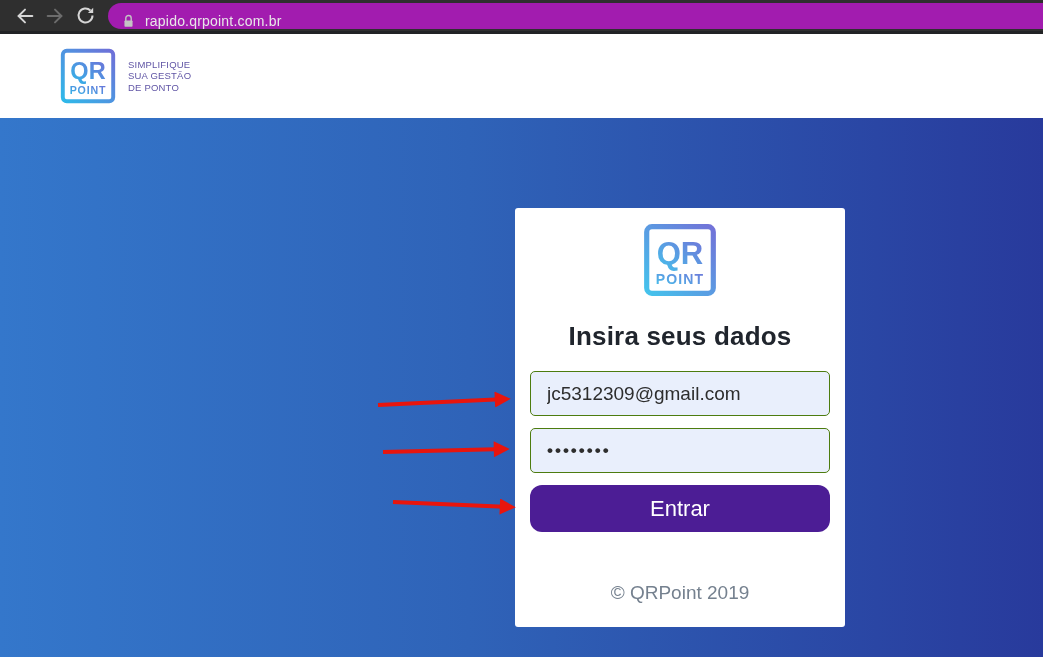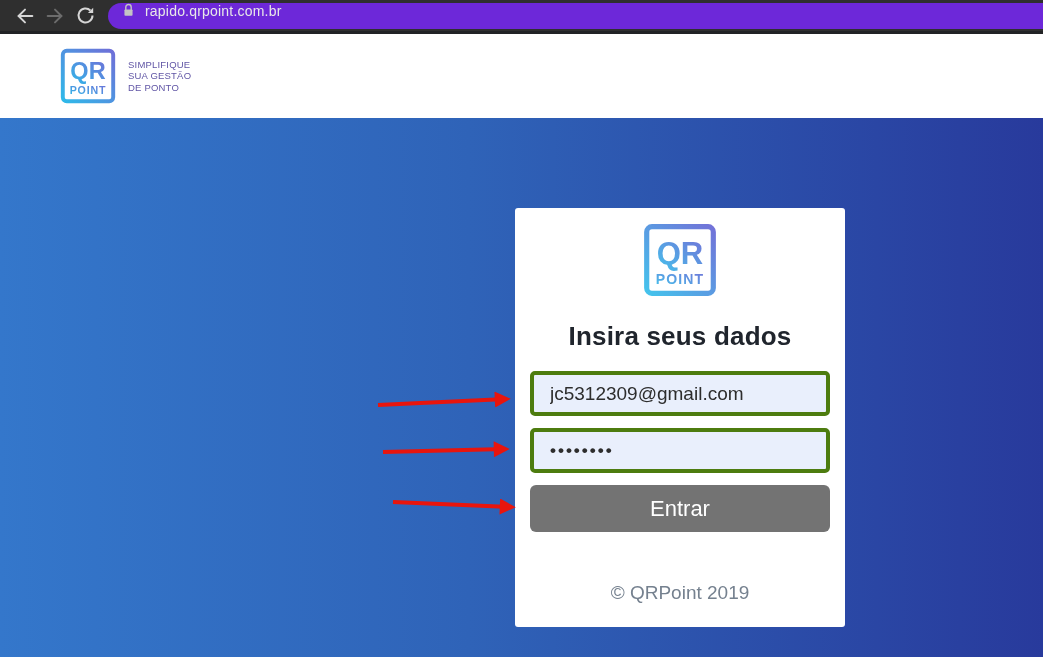--- a/index.html
+++ b/index.html
@@ -4,46 +4,46 @@
 <style>
   * { margin:0; padding:0; box-sizing:border-box; }
   html,body { font-family:"Liberation Sans", sans-serif; }
   .screen { width:1043px; height:660px; overflow:hidden; background:#fff; position:relative; }
 
   
   .browser-bar { height:34px; background:#2f2f2f; border-bottom:3px solid #222326;
                  display:flex; align-items:center; padding-left:10px; }
   .nav-btn { width:30px; height:28px; display:flex; align-items:center; justify-content:center;
              cursor:pointer; flex:0 0 auto; }
-  .url-pill { flex:1; height:26px; margin-left:8px; background:#6d28d9;
-              border-radius:13px 0 0 13px; display:flex; align-items:flex-start; padding-left:14px; }
+  .url-pill { flex:1; height:26px; margin-left:8px; background:#a21caf;
+              border-radius:13px 0 0 13px; display:flex; align-items:flex-end; padding-left:14px; }
   .url-text { color:#e8e8e8; font-size:14px; margin-left:10px; letter-spacing:.2px; }
 
   
   .site-header { height:84px; background:#ffffff; display:flex; align-items:center; padding-left:60px; }
   .logo-lockup { display:flex; align-items:center; }
   .tagline { margin-left:12px; color:#6055a5; font-weight:normal; font-size:9.5px;
              line-height:1.22; letter-spacing:.2px; }
 
   
   .page-bg { position:relative; height:539px;
              background:linear-gradient(to right, #3477cb 0%, #2f63b8 45%, #283a9c 100%); }
 
   
   .login-card { position:absolute; left:515px; top:90px; width:330px; height:419px;
                 background:#ffffff; border-radius:3px; text-align:center; }
   .card-logo { margin-top:15px; }
   .card-heading { margin-top:20px; font-size:26px; font-weight:600; color:#20252d; letter-spacing:.2px; }
-  .field { display:block; width:300px; height:45px; margin:0 auto; border:4px solid #4d7c0f;
+  .field { display:block; width:300px; height:45px; margin:0 auto; border:1px solid #4d7c0f;
            background:#e9effc; border-radius:5px; padding:12px 16px; font-size:19px; color:#2d2d2d;
            font-family:"Liberation Sans", sans-serif; outline:none; text-align:left; }
   .field-email { margin-top:19px; }
   .field-password { margin-top:12px; letter-spacing:2px; font-size:17px; font-weight:bold; }
   .submit-btn { display:block; width:300px; height:47px; margin:12px auto 0; border:none;
-                border-radius:6px; background:#737373; color:#ffffff; font-size:22px;
+                border-radius:12px; background:#4c1d95; color:#ffffff; font-size:22px;
                 font-weight:500; cursor:pointer; font-family:"Liberation Sans", sans-serif; }
   .copyright { margin-top:50px; color:#75818f; font-size:19px; }
 
   
   .arrows-overlay { position:absolute; inset:0; pointer-events:none; }
 </style>
 </head>
 <body>
 
 <div class="screen">

